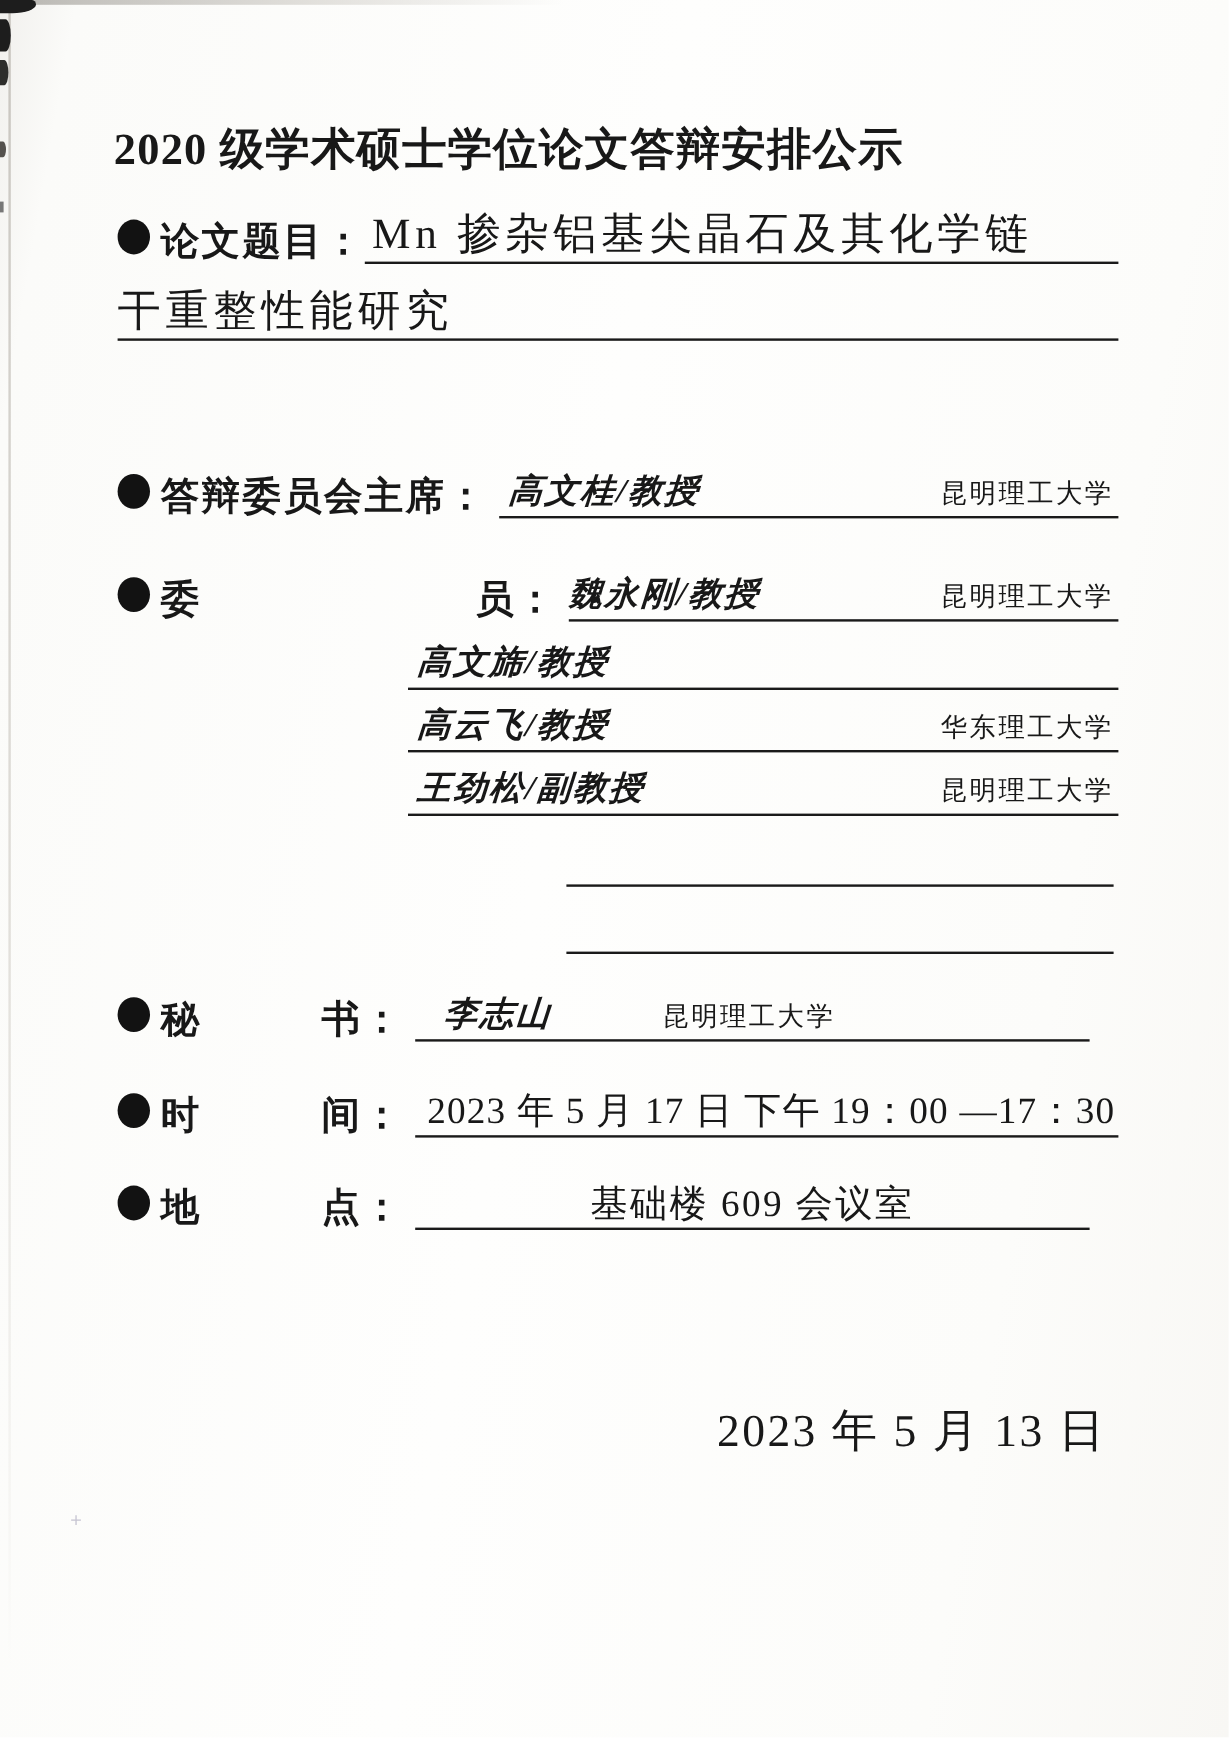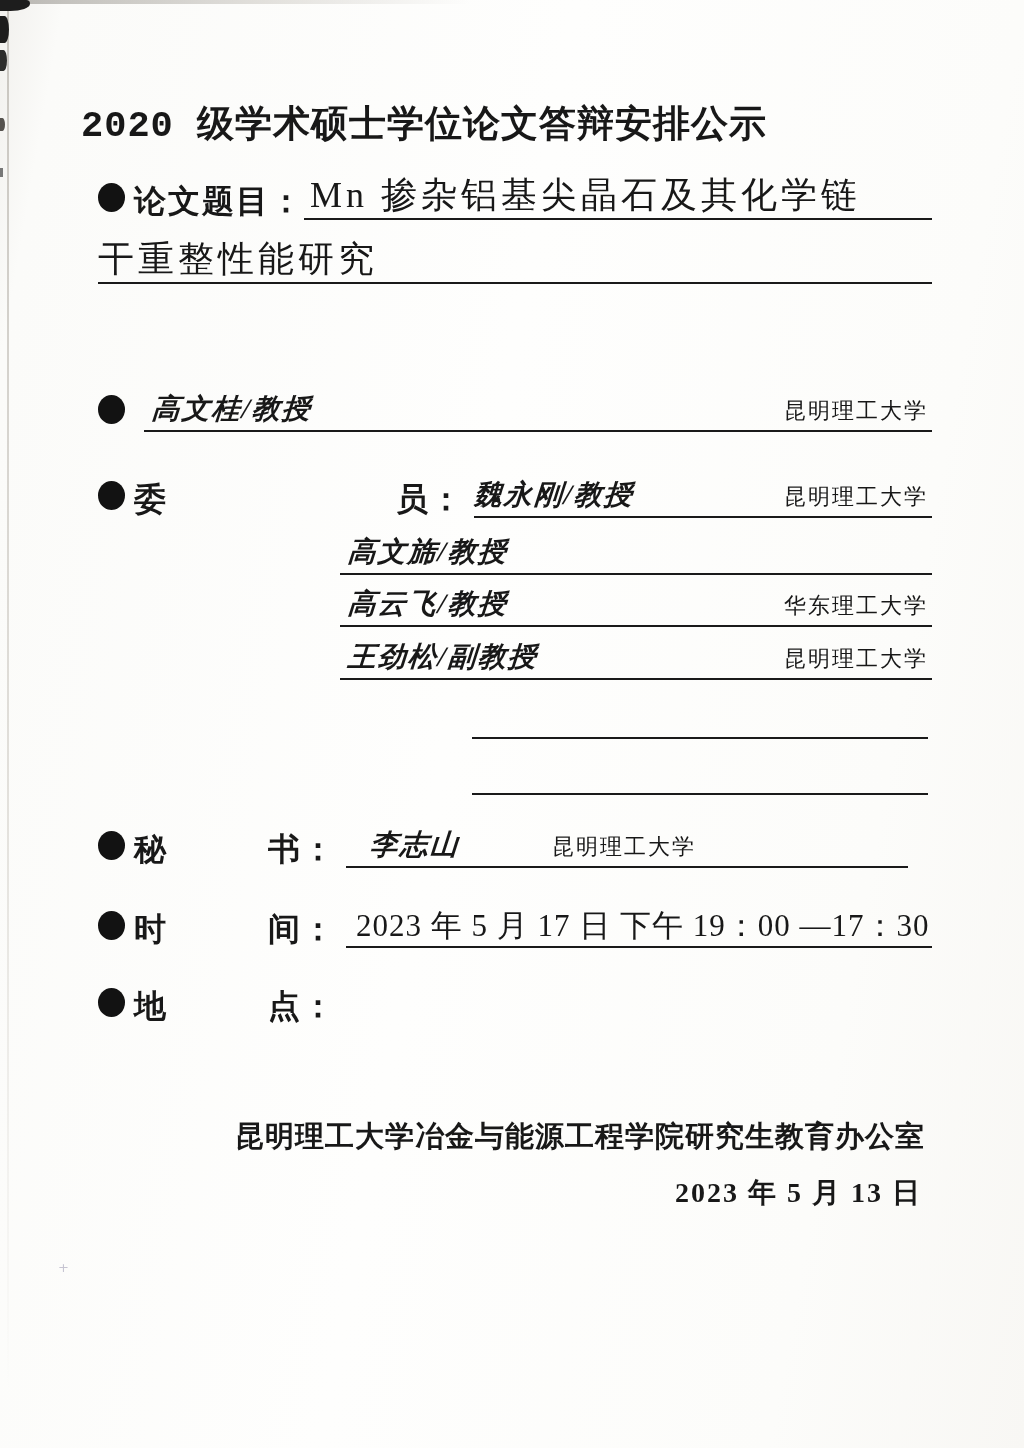--- a/index.html
+++ b/index.html
@@ -21,39 +21,39 @@
   .blob.b2{left:0;top:16px;width:9px;height:27px;border-radius:0 60% 60% 0;}
   .blob.b3{left:0;top:50px;width:7px;height:21px;border-radius:0 60% 60% 0;background:#2d2d2b;}
   .blob.b4{left:0;top:118px;width:5px;height:13px;border-radius:0 50% 50% 0;background:#55524e;}
   .blob.b5{left:0;top:168px;width:3px;height:9px;background:#777;}
   .plus{position:absolute;color:#9a97b0;font-size:13px;opacity:.55;font-family:"DejaVu Sans",sans-serif;}
 
   .title{
     position:absolute;top:102px;left:0;width:848px;height:48px;
     text-align:center;font-size:37px;line-height:48px;font-weight:bold;
     letter-spacing:1px;
-    font-family:Liberation Mono, monospace;
+    font-family:Liberation Serif, serif;
   }
   .row{position:absolute;display:flex;align-items:flex-end;}
   .bullet{width:27px;height:29px;background:#121212;border-radius:50%;
     align-self:center;flex:0 0 auto;margin-right:9px;}
   .lbl{font-weight:bold;font-size:32px;line-height:1.15;letter-spacing:2px;white-space:nowrap;
     font-family:"Liberation Serif","DejaVu Serif",serif;}
   .uline{border-bottom:2px solid #1a1a1a;display:flex;align-items:baseline;padding-bottom:2px;}
   .grow{flex:1 1 auto;}
   .val-big{font-size:36px;letter-spacing:4px;line-height:1.1;white-space:nowrap;}
   .val{font-size:31px;letter-spacing:2px;line-height:1.15;white-space:nowrap;}
   .hand{font-style:italic;font-weight:600;font-size:28px;letter-spacing:2px;
     transform:skewX(-4deg);white-space:nowrap;}
   .aff{font-size:22px;letter-spacing:2px;white-space:nowrap;}
   .center{justify-content:center;}
   .footer-office{position:absolute;top:1118px;left:0;width:925px;text-align:right;
     font-size:29px;font-weight:bold;letter-spacing:1px;line-height:36px;}
   .footer-date{position:absolute;top:1176px;left:0;width:922px;text-align:right;
-    font-size:28px;font-weight:bold;letter-spacing:2px;line-height:34px;}
+    font-size:38px;font-weight:normal;letter-spacing:2px;line-height:34px;}
 </style>
 </head>
 <body>
 
 <div class="page">
 
   <div class="crease"></div>
   <div class="topshadow"></div>
   <div class="blob b1"></div>
   <div class="blob b2"></div>
@@ -74,20 +74,21 @@
     <span class="bullet"></span>
     <span class="lbl">论文题目：</span>
     <span class="uline grow">
       <span class="val-big" style="padding-left:6px;">Mn 掺杂铝基尖晶石及其化学链</span>
     </span>
   </div>
 
 
   <div class="row" style="left:98px;top:386px;width:834px;height:46px;">
     <span class="bullet"></span>
+    <span class="lbl">答辩委员会主席：</span>
     <span class="uline grow" style="margin-left:10px;">
       <span class="hand" style="margin-left:8px;">高文桂/教授</span>
       <span class="aff" style="margin-left:auto;padding-right:4px;">昆明理工大学</span>
     </span>
   </div>
 
   <div class="row" style="left:98px;top:472px;width:834px;height:46px;">
     <span class="bullet"></span>
     <span class="lbl">委</span>
     <span class="lbl" style="margin-left:228px;">员：</span>
@@ -146,18 +147,20 @@
     <span class="lbl" style="margin-left:100px;">间：</span>
     <span class="uline grow" style="margin-left:10px;">
       <span class="val" style="margin-left:10px;letter-spacing:1px;">2023 年 5 月 17 日 下午 19：00 —17：30</span>
     </span>
   </div>
 
   <div class="row" style="left:98px;top:979px;width:810px;height:46px;">
     <span class="bullet"></span>
     <span class="lbl">地</span>
     <span class="lbl" style="margin-left:100px;">点：</span>
+    <span class="uline grow center" style="margin-left:10px;">
+      <span class="val">基础楼 609 会议室</span>
+    </span>
   </div>
 
-  <div class="footer-office">昆明理工大学冶金与能源工程学院研究生教育办公室</div>
   <div class="footer-date">2023 年 5 月 13 日</div>
 
 </div>
 
 </body></html>

